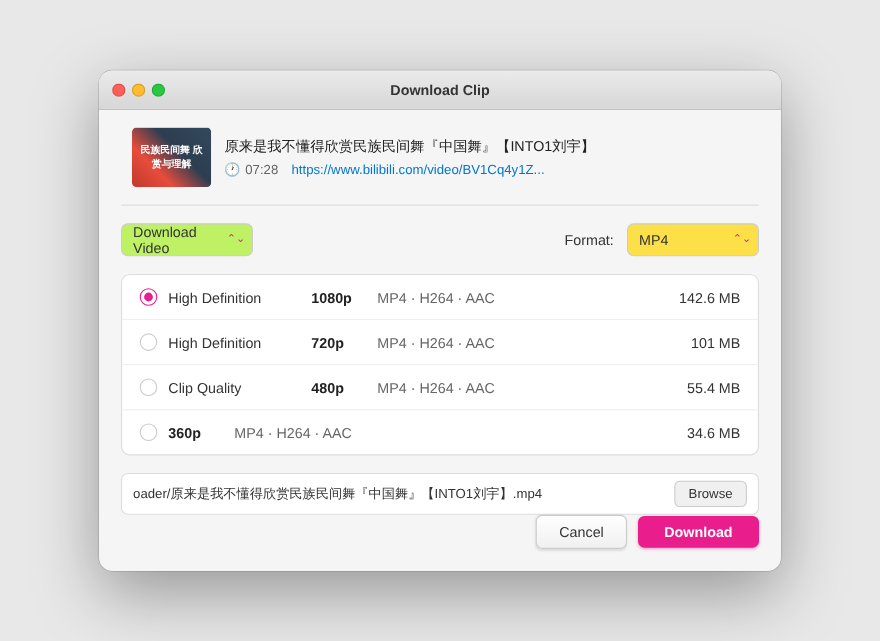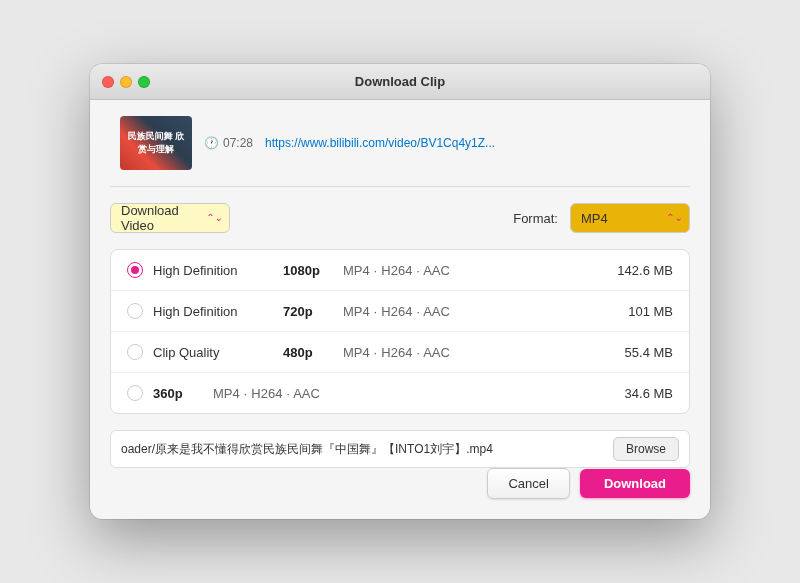--- a/index.html
+++ b/index.html
@@ -328,43 +328,44 @@
   </div>
 
   <div class="content">
 
     <div class="video-info">
       <div class="thumbnail">
         <div class="thumbnail-inner">民族民间舞
 欣赏与理解</div>
       </div>
       <div class="video-meta">
+        <div class="video-title">原来是我不懂得欣赏民族民间舞『中国舞』【INTO1刘宇】</div>
         <div class="video-details">
           <div class="video-duration">
             <span>🕐</span>
             <span>07:28</span>
           </div>
           <a class="video-link" href="#">https://www.bilibili.com/video/BV1Cq4y1Z...</a>
         </div>
       </div>
     </div>
 
     <div class="format-row">
-      <div class="dropdown-wrapper" style="position: relative; display: inline-flex; align-items: center; background: #fef9c3; border: 1px solid rgb(204, 204, 204); border-radius: 6px; cursor: pointer; min-width: 120px; height: 30px;">
+      <div class="dropdown-wrapper" style="position: relative; display: inline-flex; align-items: center; background: #bef264; border: 1px solid rgb(204, 204, 204); border-radius: 6px; cursor: pointer; min-width: 120px; height: 30px;">
         <select class="dropdown-select" style="opacity: 0; position: absolute; top: 0px; left: 0px; width: 100%; height: 100%;">
           <option>Download Video</option>
           <option>Download Audio</option>
         </select>
         <span style="position:absolute;left:0;top:0;width:100%;height:100%;pointer-events:none;padding:5px 28px 5px 10px;font-size:13px;color:#333;display:flex;align-items:center;">Download Video</span>
       </div>
 
       <span class="format-spacer"></span>
 
       <span class="format-label">Format:</span>
-      <div class="dropdown-wrapper" style="position: relative; display: inline-flex; align-items: center; background: #eab308; border: 1px solid rgb(204, 204, 204); border-radius: 6px; cursor: pointer; min-width: 120px; height: 30px;">
+      <div class="dropdown-wrapper" style="position: relative; display: inline-flex; align-items: center; background: #fde047; border: 1px solid rgb(204, 204, 204); border-radius: 6px; cursor: pointer; min-width: 120px; height: 30px;">
         <select class="dropdown-select" style="opacity: 0; position: absolute; top: 0px; left: 0px; width: 100%; height: 100%;">
           <option>MP4</option>
           <option>MKV</option>
           <option>AVI</option>
         </select>
         <span style="position:absolute;left:0;top:0;width:100%;height:100%;pointer-events:none;padding:5px 28px 5px 10px;font-size:13px;color:#333;display:flex;align-items:center;">MP4</span>
       </div>
     </div>
 
     <div class="quality-list">

